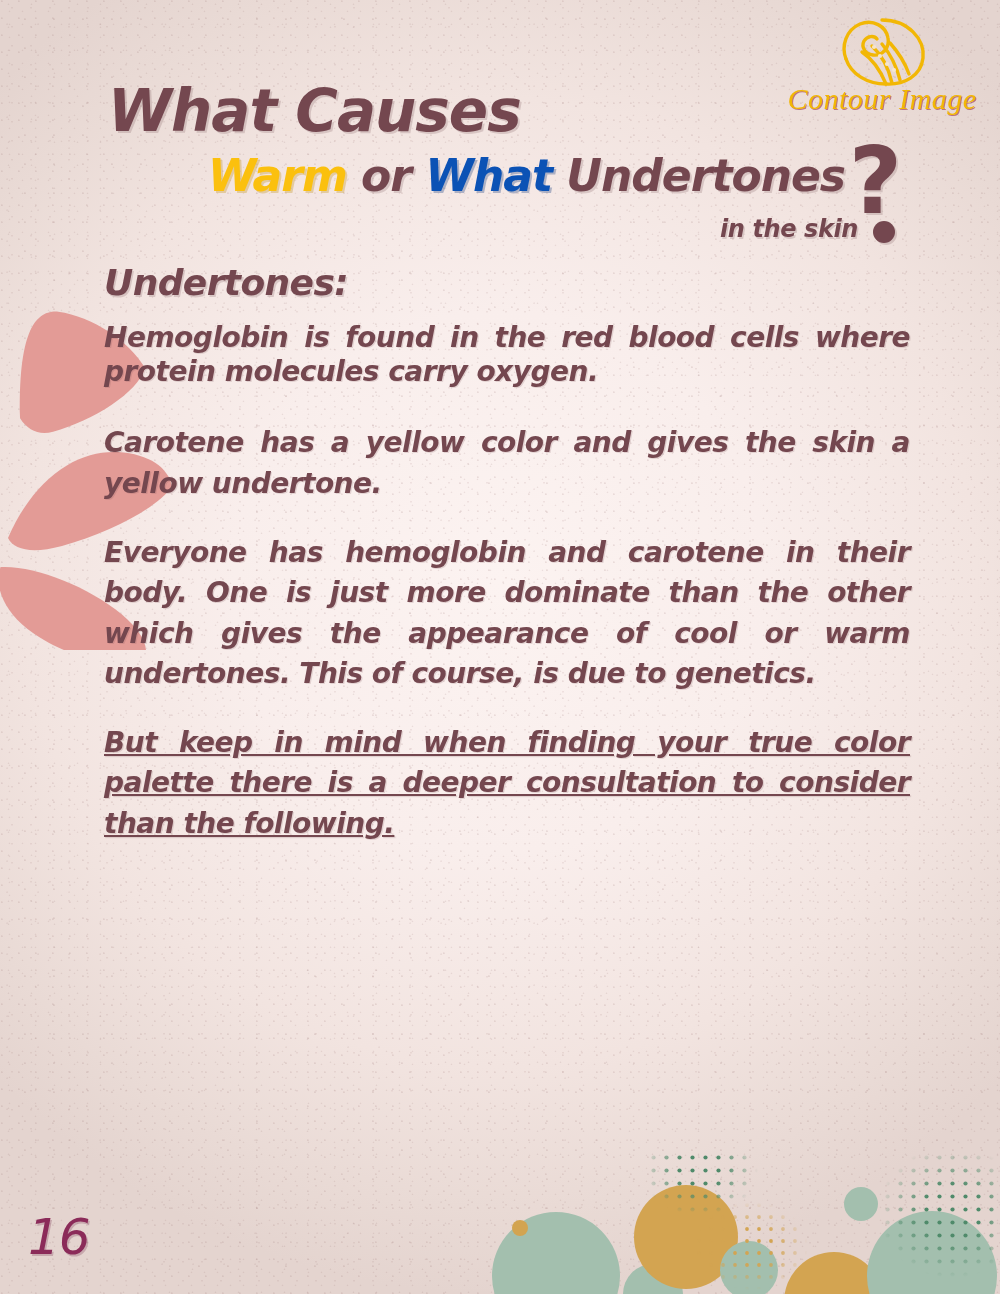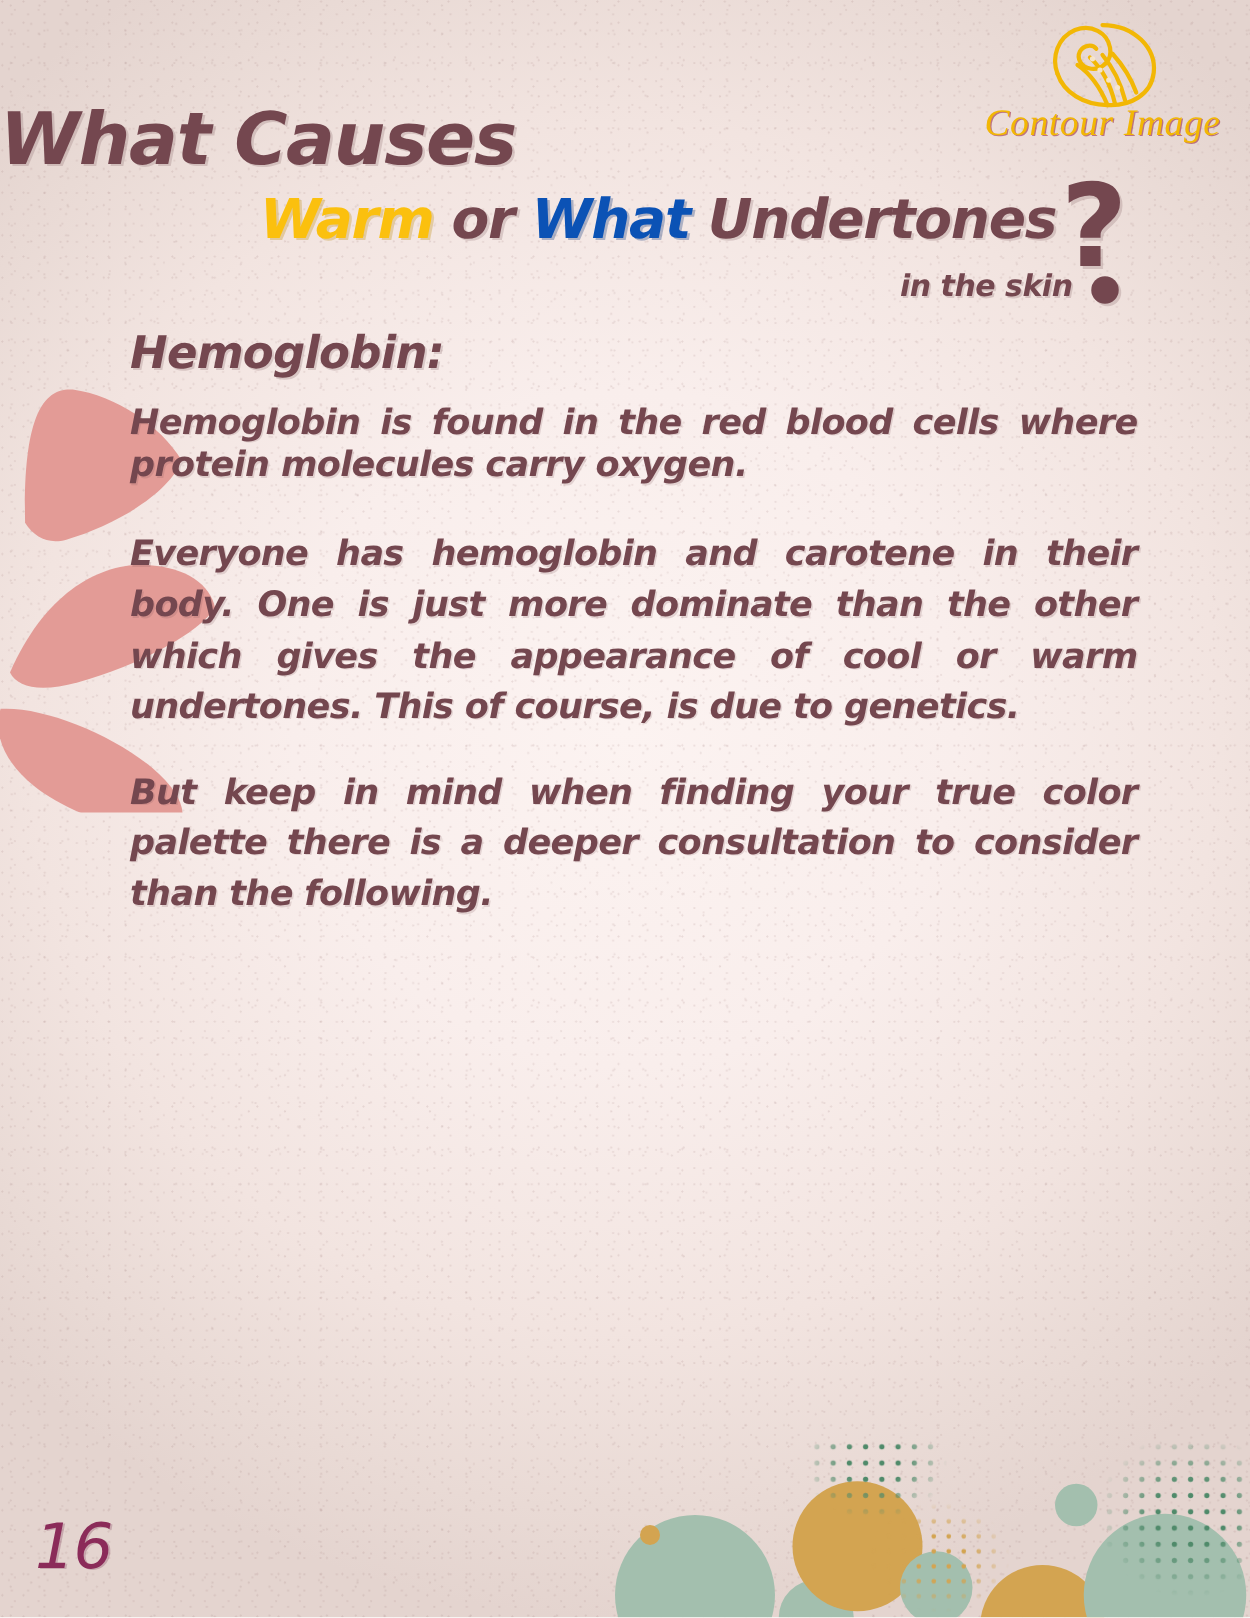--- a/index.html
+++ b/index.html
@@ -77,20 +77,21 @@
     font-family: "DejaVu Sans", sans-serif;
     font-weight: bold;
     font-style: italic;
     color: #74474f;
     text-shadow: 2px 2px 0 rgba(120,80,85,.22);
     line-height: 1;
     letter-spacing: -1px;
   }
   #headline-1 {
     font-size: 58px;
+    padding-left: 108px;
   }
   #headline-2 {
     font-size: 44px;
     padding-left: 208px;
     margin-top: 14px;
     white-space: nowrap;
   }
   #headline-2 .warm { color: #fbc00e; text-shadow: 2px 2px 0 rgba(190,140,10,.30); }
   #headline-2 .cool { color: #0b52b5; text-shadow: 2px 2px 0 rgba(10,50,120,.30); }
 
@@ -174,21 +175,21 @@
     font-weight: bold;
     font-style: italic;
     font-size: 28px;
     line-height: 1.22;
     color: #74474f;
     text-align: justify;
     letter-spacing: -.5px;
     text-shadow: 1.2px 1.2px 0 rgba(120,80,85,.18);
   }
   .para.loose { line-height: 1.45; margin-bottom: 28px; }
-  .para:last-child { margin-bottom: 0; }
+  .para:last-child { margin-bottom: 0; text-decoration: underline; }
   .spacer-lg { height: 10px; }
 
   
   #page-number {
     position: absolute;
     left: 28px;
     bottom: 28px;
     font-family: "DejaVu Sans", sans-serif;
     font-weight: normal;
     font-style: italic;
@@ -239,25 +240,26 @@
       <span class="warm">Warm</span><span class="conj"> or </span><span class="cool">What</span><span class="rest"> Undertones</span>
     </h2>
   </div>
 
   <div id="qmark">?</div>
   <div id="qmark-dot"></div>
   <div id="subline">in the skin</div>
 
   <div id="content">
 
-    <h3 class="sec-head">Hemoglobin:</h3>
+    <h3 class="sec-head">Undertones:</h3>
     <p class="para">Hemoglobin is found in the red blood cells where protein molecules carry oxygen.</p>
 
     <div class="spacer-lg"></div>
 
+    <p class="para loose">Carotene has a yellow color and gives the skin a yellow undertone.</p>
     <p class="para loose">Everyone has hemoglobin and carotene in their body. One is just more dominate than the other which gives the appearance of cool or warm undertones. This of course, is due to genetics.</p>
     <p class="para loose">But keep in mind when finding your true color palette there is a deeper consultation to consider than the following.</p>
 
   </div>
 
   <svg id="confetti" viewBox="0 0 1000 140" aria-hidden="true">
     <defs>
       <pattern id="dotsGreen" width="13" height="13" patternUnits="userSpaceOnUse">
         <circle cx="3.5" cy="3.5" r="2.1" fill="#4f8a6a"></circle>
       </pattern>

